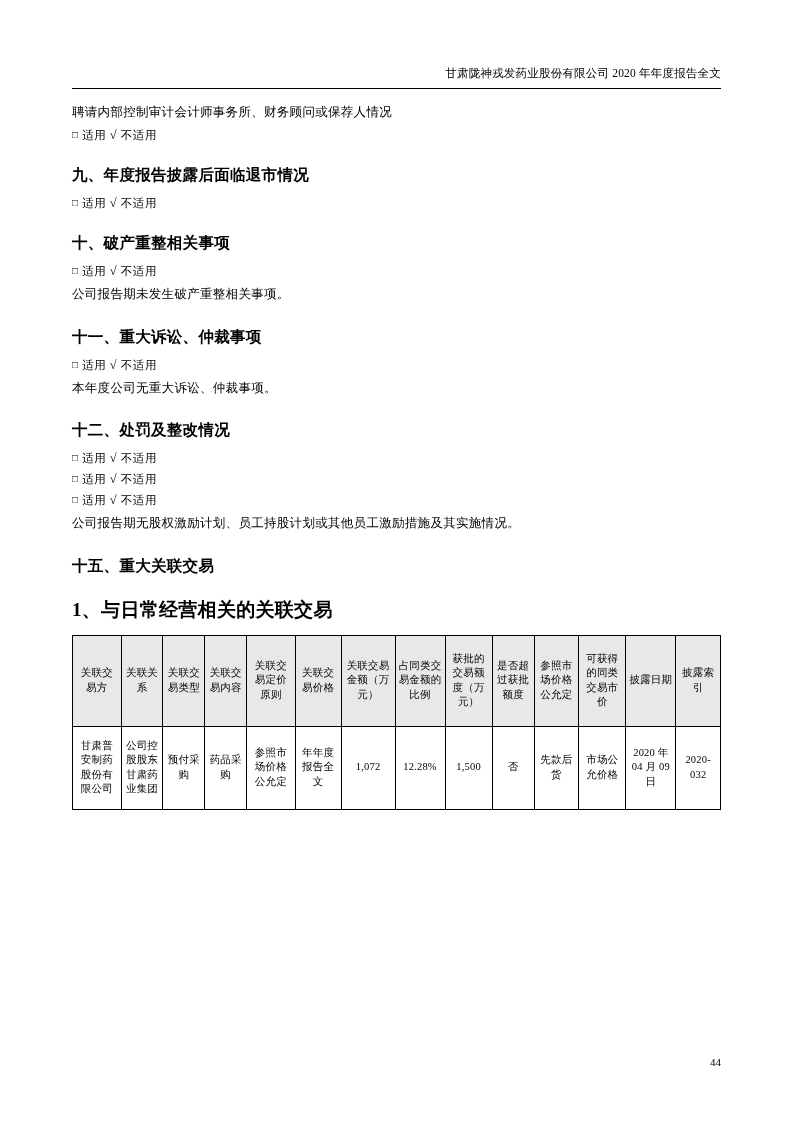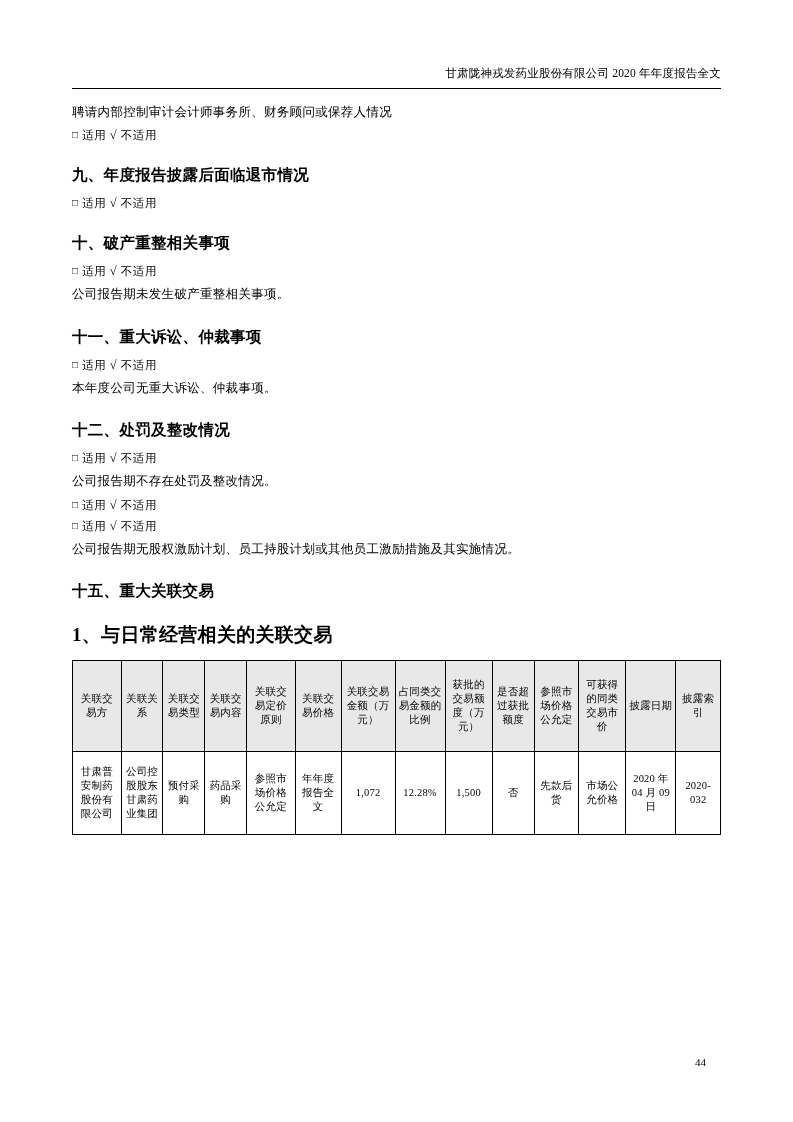--- a/index.html
+++ b/index.html
@@ -91,21 +91,21 @@
   table.rel-table td {
     height: 74px;
     text-align: center;
   }
   td.num {
     text-align: right;
     padding-right: 4px;
   }
   .page-number {
     position: absolute;
-    right: 87px;
+    right: 72px;
     bottom: 58px;
     font-size: 11px;
   }
 </style>
 </head>
 <body>
 
 <div class="page">
 
   <div class="header">
@@ -150,21 +150,20 @@
     </div>
     <p class="para">本年度公司无重大诉讼、仲裁事项。</p>
 
     <h2 class="section">十二、处罚及整改情况</h2>
     <div class="checkline">
       <span class="box">□</span>
       <span>适用</span>
       <span class="tick">√</span>
       <span>不适用</span>
     </div>
-    <p class="para">公司报告期不存在处罚及整改情况。</p>
 
     <div class="checkline">
       <span class="box">□</span>
       <span>适用</span>
       <span class="tick">√</span>
       <span>不适用</span>
     </div>
 
     <div class="checkline">
       <span class="box">□</span>

